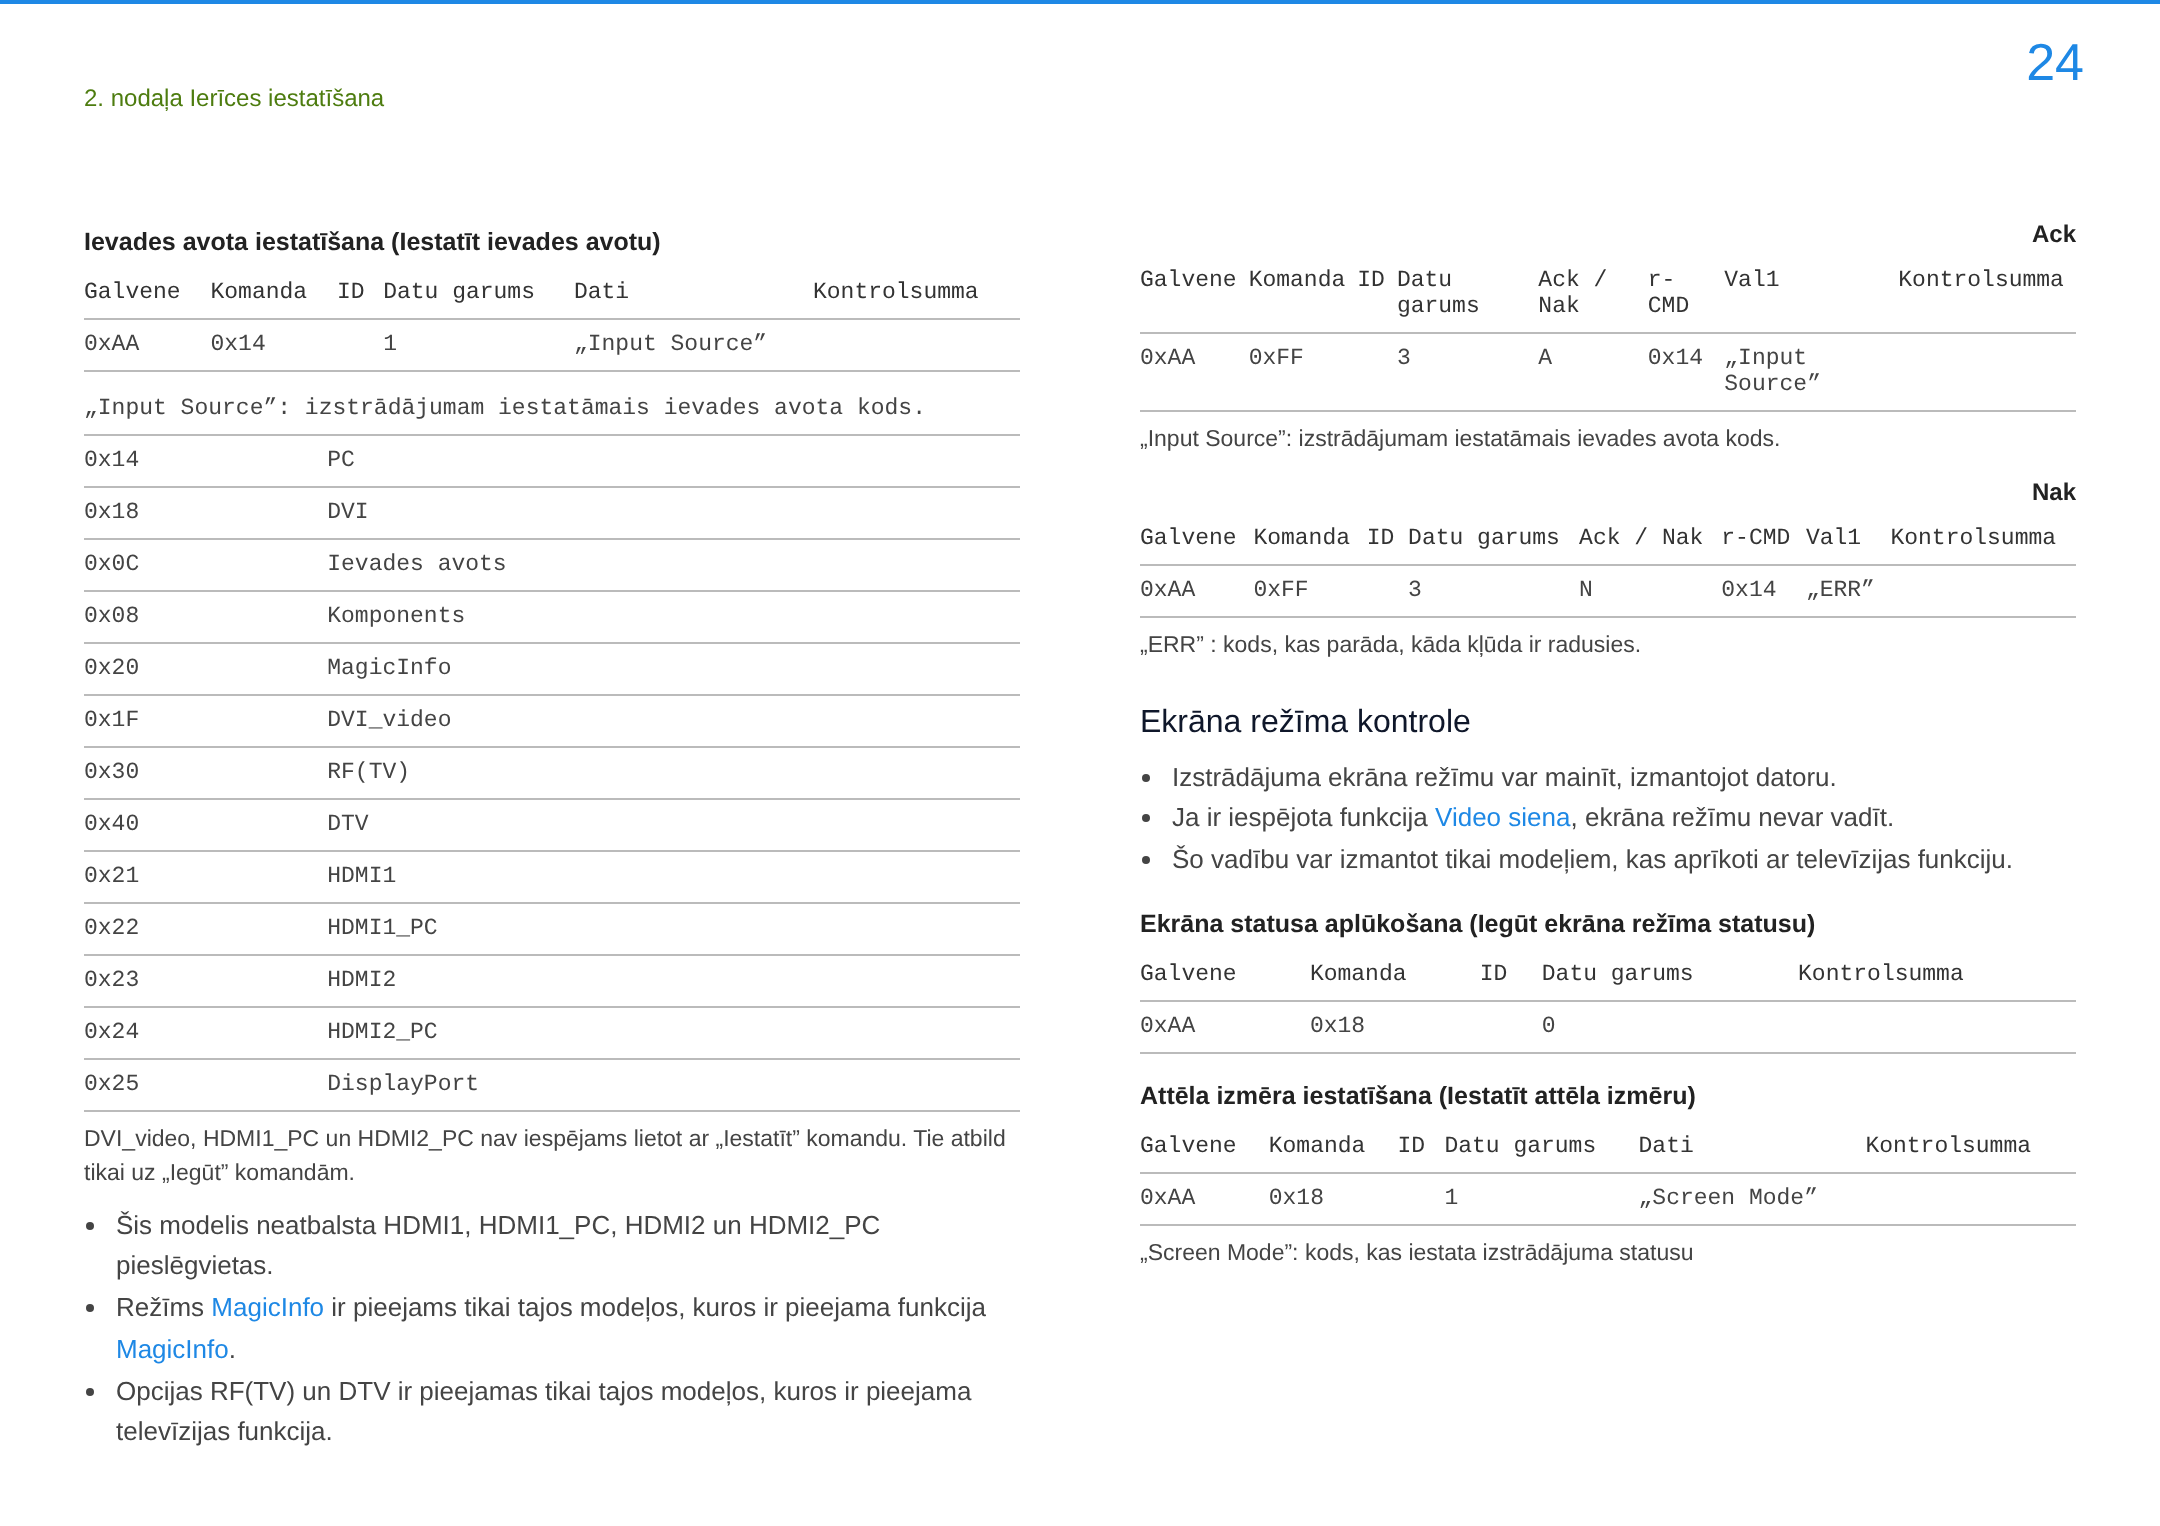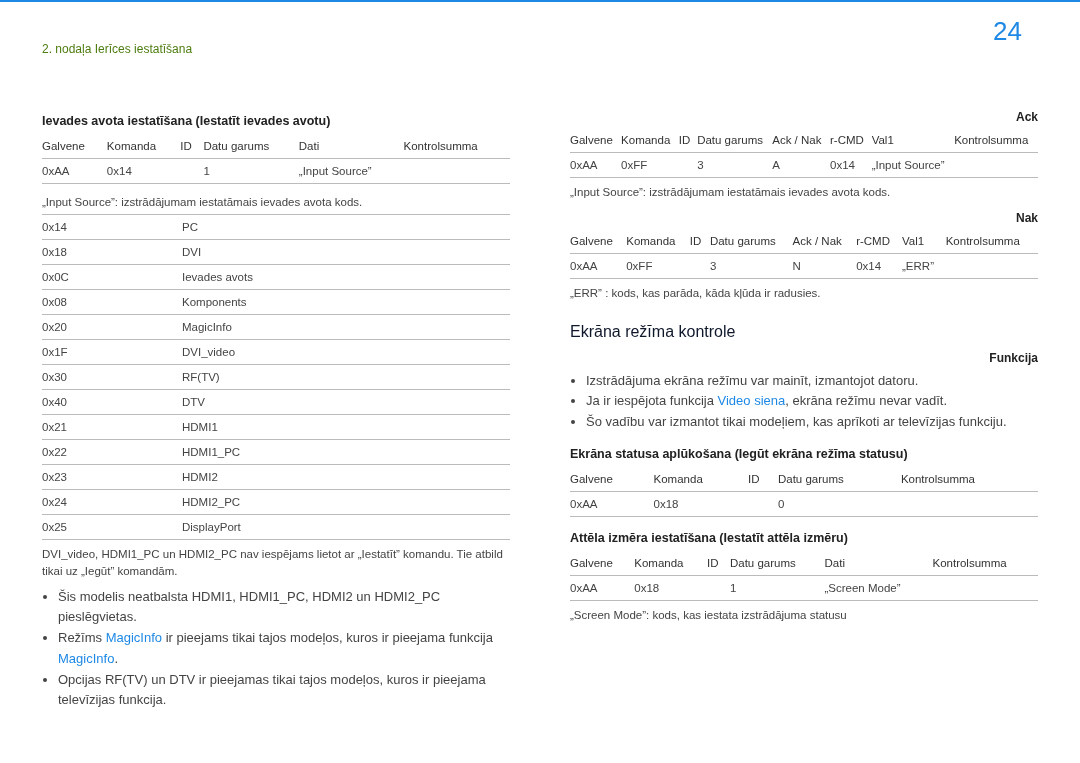--- a/index.html
+++ b/index.html
@@ -20,21 +20,21 @@
   .top-border {
     height: 2px;
     background: #1e88e5;
     width: 100%;
     position: absolute;
     top: 0; left: 0;
   }
   .page-number {
     position: absolute;
     top: 16px;
-    right: 58px;
+    right: 38px;
     color: #1e88e5;
     font-size: 26px;
     font-weight: 300;
   }
   .chapter {
     position: absolute;
     top: 42px;
     left: 42px;
     color: #4d7c0f;
     font-size: 12px;
@@ -52,20 +52,21 @@
   .section-title-blue {
     color: #0f172a;
     font-size: 16px;
     margin: 20px 0 8px 0;
   }
   table {
     width: 100%;
     border-collapse: collapse;
     font-size: 11.5px;
     margin-bottom: 6px;
+    font-family: Liberation Mono, monospace;
   }
   th, td {
     text-align: left;
     padding: 6px 6px 6px 0;
     border-bottom: 1px solid #bbb;
     font-weight: normal;
     color: #444;
     vertical-align: top;
   }
   th {
@@ -252,21 +253,20 @@
         <td>N</td>
         <td>0x14</td>
         <td>„ERR”</td>
         <td></td>
       </tr>
     </tbody>
       </table>
     <p class="note small-gap">„ERR” : kods, kas parāda, kāda kļūda ir radusies.</p>
 
     <div class="section-title-blue">Ekrāna režīma kontrole</div>
-    <div class="mid-heading">Funkcija</div>
     <ul class="bullets">
       <li>Izstrādājuma ekrāna režīmu var mainīt, izmantojot datoru.</li>
       <li>
         <span>Ja ir iespējota funkcija </span><span class="link">Video siena</span><span>, ekrāna režīmu nevar vadīt.</span>
       </li>
       <li>Šo vadību var izmantot tikai modeļiem, kas aprīkoti ar televīzijas funkciju.</li>
     </ul>
 
     <div class="section-title-black">Ekrāna statusa aplūkošana (Iegūt ekrāna režīma statusu)</div>
     <table>

